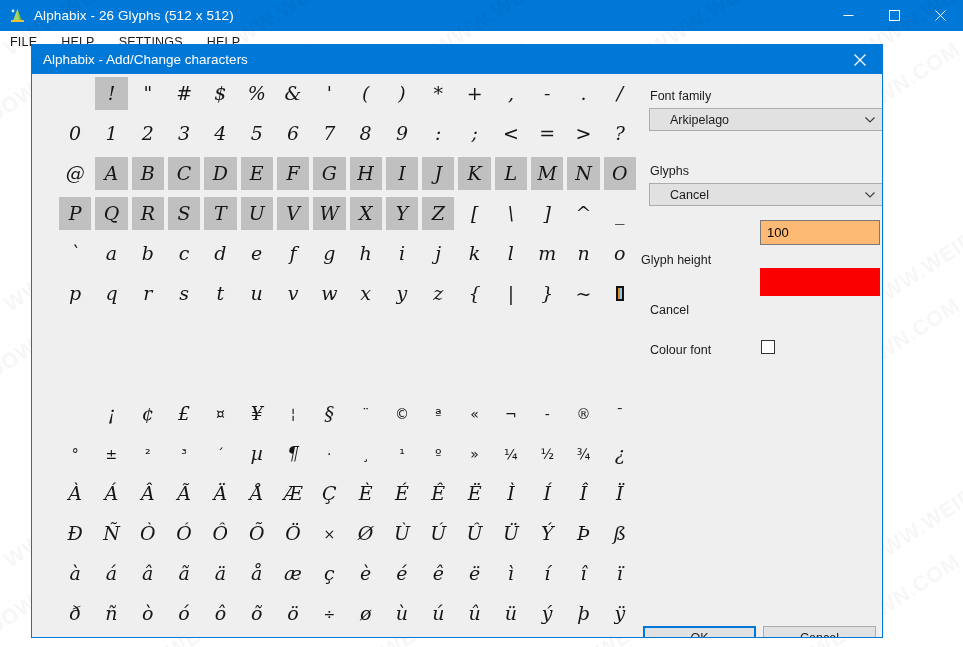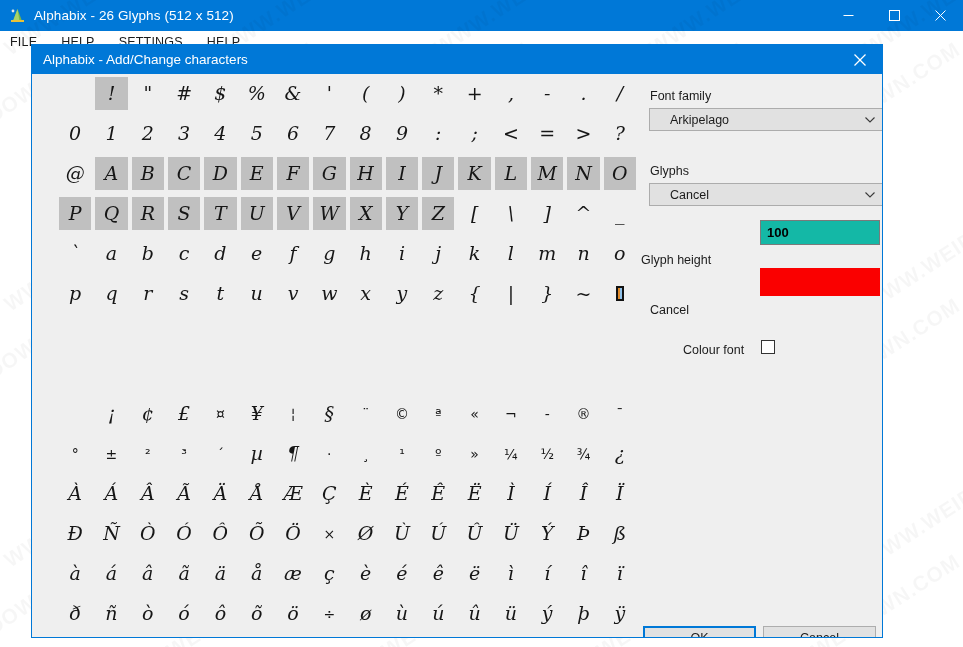--- a/index.html
+++ b/index.html
@@ -216,28 +216,27 @@
   .combo-arrow {
     position: absolute;
     right: 7px;
     top: 50%;
     transform: translateY(-50%);
     display: flex;
   }
   .textbox {
     position: absolute;
     height: 25px;
-    background: #14b8a6;
+    background: #fdba74;
     border: 1px solid #7a7a7a;
     display: flex;
     align-items: center;
     padding-left: 6px;
     font-size: 13px;
     color: #000000;
-    font-weight: bold;
   }
   .colour-swatch {
     position: absolute;
     height: 28px;
     border: 0;
   }
   .checkbox {
     position: absolute;
     width: 14px; height: 14px;
     background: #ffffff;
@@ -565,21 +564,21 @@
       </div>
 
       <div class="field-label" style="left:1px; top:179px;">Glyph height</div>
       <div class="textbox" style="left:120px; top:146px; width:120px;">
         <span>100</span>
       </div>
 
       <div class="field-label" style="left:10px; top:229px;">Cancel</div>
       <div class="colour-swatch" id="colour-swatch" style="left: 120px; top: 194px; width: 120px; background: rgb(250, 0, 0);"></div>
 
-      <div class="field-label" style="left:10px; top:269px;margin-left:33px;">Colour font</div>
+      <div class="field-label" style="left:10px; top:269px;">Colour font</div>
       <div class="checkbox" style="left:121px; top:266px;"></div>
 
     </div>
 
     <div class="dlg-btn default" style="left:611px; top:581px; width:113px;">
       <span>OK</span>
     </div>
     <div class="dlg-btn" style="left:731px; top:581px; width:113px;">
       <span>Cancel</span>
     </div>

